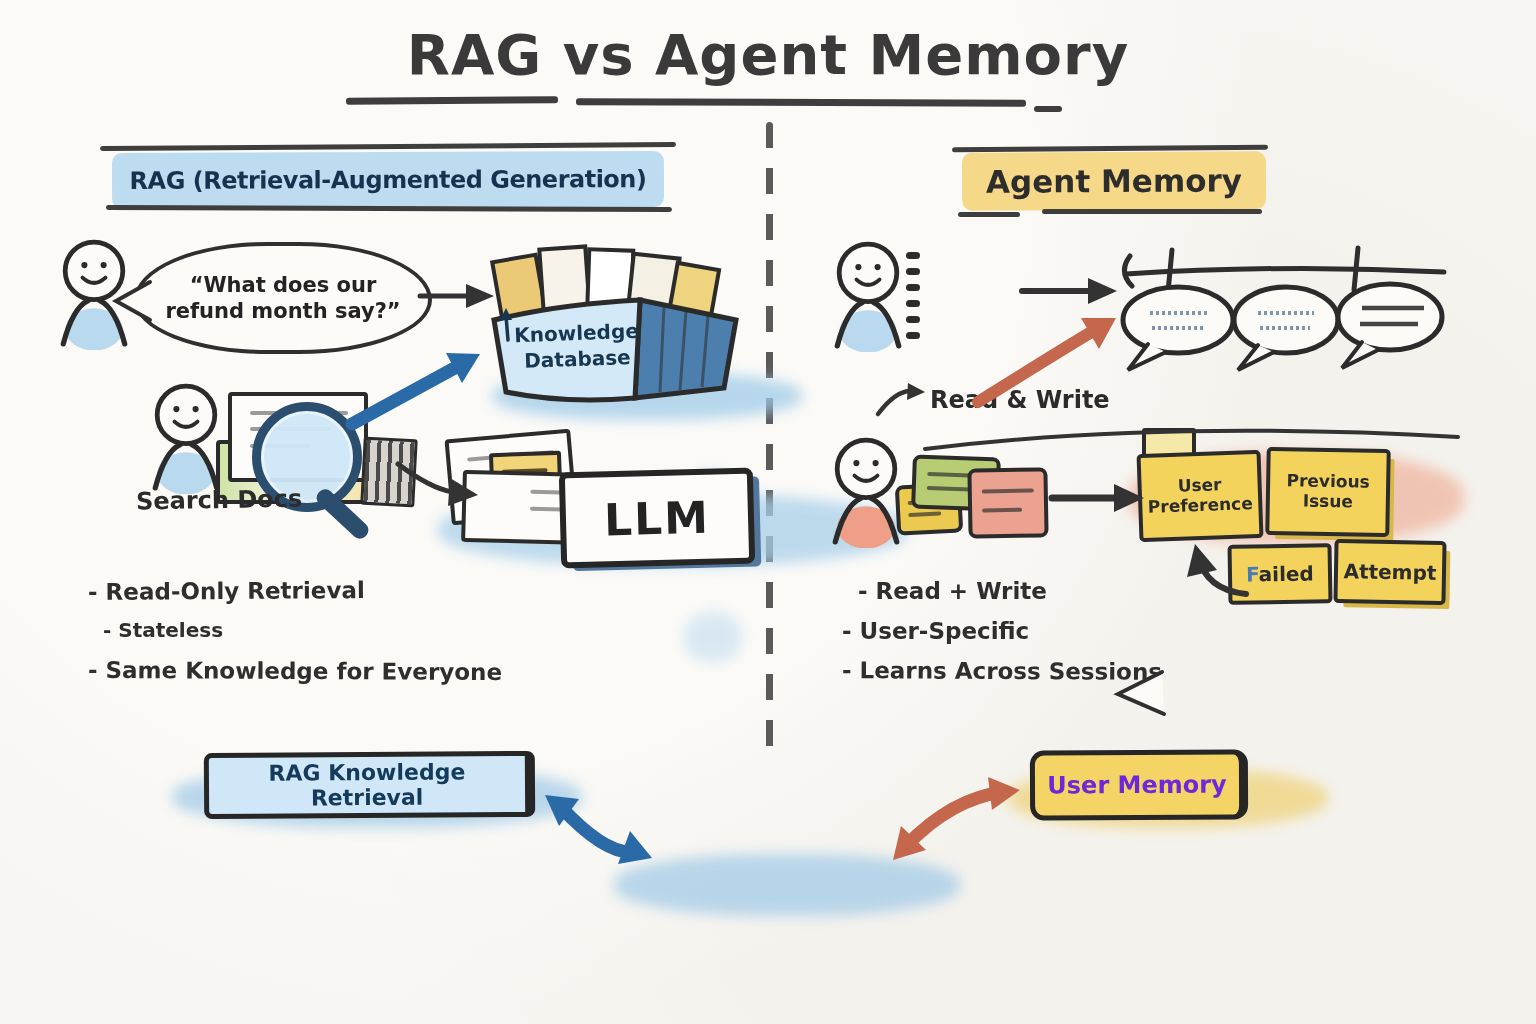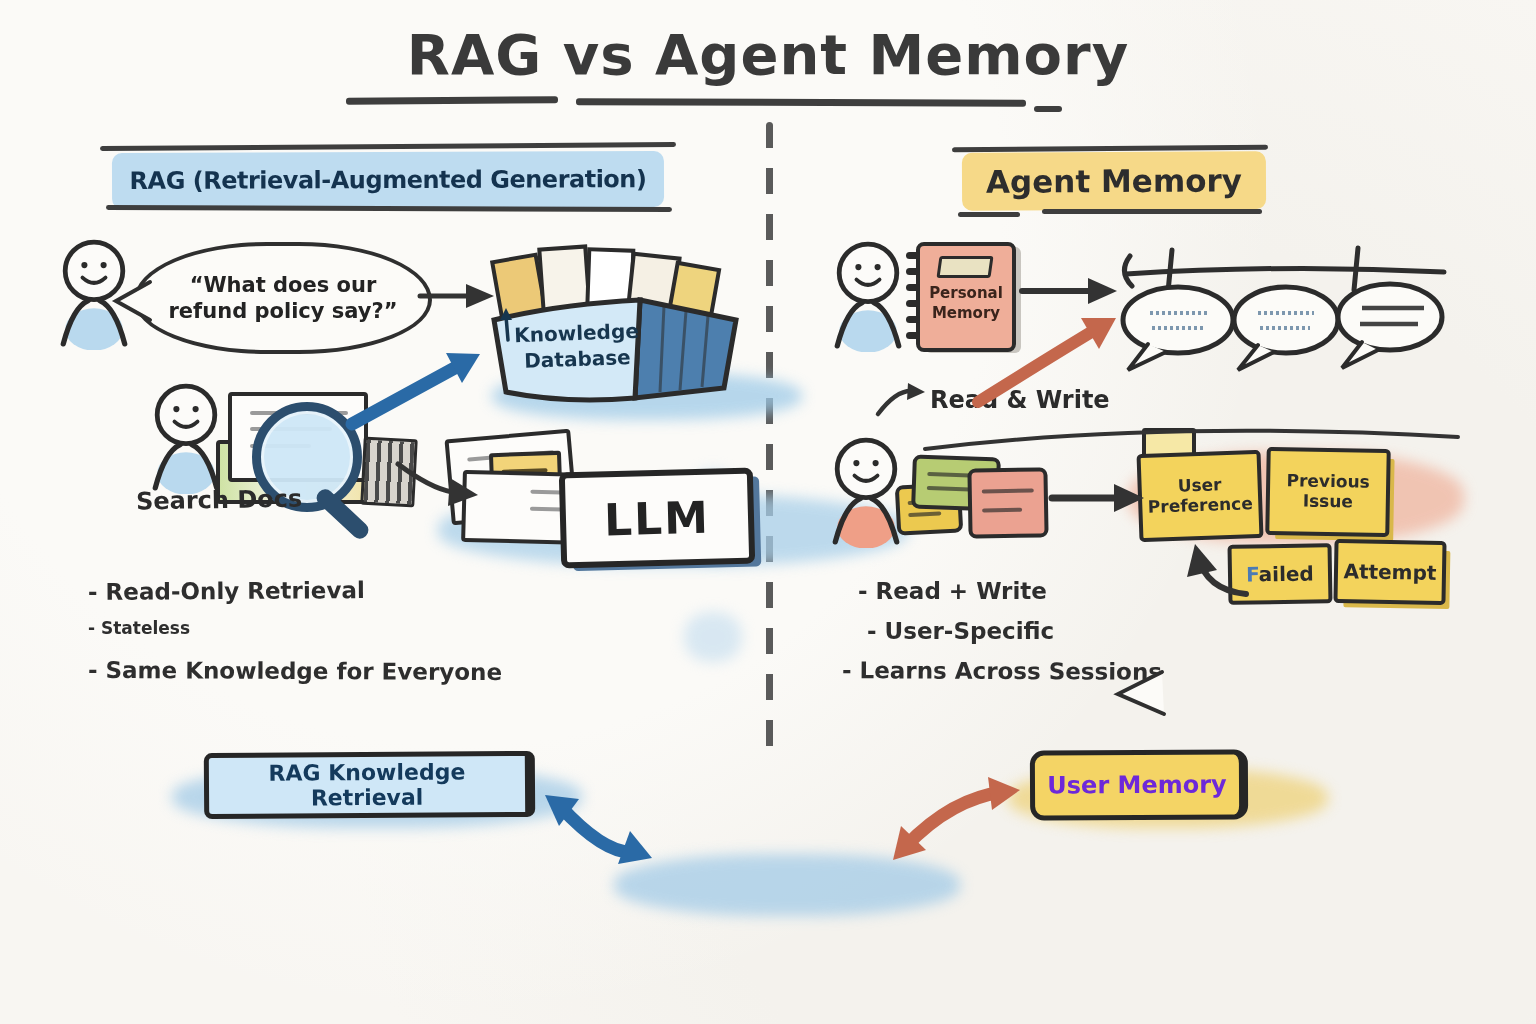--- a/index.html
+++ b/index.html
@@ -89,21 +89,21 @@
   <svg class="abs" style="left:818px;top:432px;" width="96" height="116" viewBox="0 0 100 120">
     <ellipse cx="50" cy="99" rx="30" ry="22" fill="#ef9f87"></ellipse>
     <circle cx="50" cy="38" r="30" fill="#fcfbf9" stroke="#2b2b2b" stroke-width="5"></circle>
     <circle cx="40" cy="32" r="3.2" fill="#2b2b2b"></circle>
       <circle cx="60" cy="32" r="3.2" fill="#2b2b2b"></circle>
     <path d="M38 45 Q50 56 62 45" fill="none" stroke="#2b2b2b" stroke-width="4" stroke-linecap="round"></path>
     <path d="M18 114 Q28 76 44 69 M82 114 Q72 76 56 69" fill="none" stroke="#2b2b2b" stroke-width="5.5" stroke-linecap="round"></path>
   </svg>
 
   <div class="bubble" style="left:134px;top:242px;width:262px;height:104px;font-size:21px;padding:0 14px;">
-    <span>“What does our refund policy say?”</span>
+    <span>“What does our refund month say?”</span>
   </div>
 
   <svg class="abs" style="left:480px;top:236px;" width="280" height="175" viewBox="0 0 280 175">
     <g stroke="#2b2b2b" stroke-width="4">
       <rect x="18" y="22" width="44" height="70" fill="#ecc977" transform="rotate(-10 40 57)"></rect>
       <rect x="62" y="12" width="46" height="78" fill="#f7f3ea" transform="rotate(-4 85 51)"></rect>
       <rect x="108" y="14" width="44" height="74" fill="#ffffff" transform="rotate(2 130 51)"></rect>
       <rect x="150" y="20" width="46" height="70" fill="#f5f0e4" transform="rotate(6 173 55)"></rect>
       <rect x="192" y="30" width="42" height="62" fill="#eed47e" transform="rotate(10 213 61)"></rect>
     </g>
@@ -135,27 +135,23 @@
   </div>
   <div class="doc" style="left:462px;top:472px;width:160px;height:64px;transform:rotate(1.5deg);">
     <i class="ln" style="left:40%;right:10%;top:22%;"></i>
     <i class="ln" style="left:40%;right:20%;top:48%;"></i>
   </div>
   <div class="box3d" style="left:560px;top:470px;width:182px;height:84px;background:#fdfcfa;border-width:6px;transform:rotate(-1.5deg);box-shadow:9px 6px 0 -3px #53779c;">
     <span class="txt" style="position:static;font-size:44px;color:#232323;letter-spacing:2px;">LLM</span>
   </div>
 
   <div class="txt" style="left:88px;top:578px;font-size:23px;transform:rotate(-.4deg);">- Read-Only Retrieval</div>
-  <div class="txt" style="left:88px;top:618px;font-size:17px;">- Stateless</div>
+  <div class="txt" style="left:103px;top:618px;font-size:20px;">- Stateless</div>
   <div class="txt" style="left:88px;top:658px;font-size:23px;transform:rotate(.3deg);">- Same Knowledge for Everyone</div>
 
-  <div class="abs" style="left:916px;top:242px;width:92px;height:102px;background:#efae99;border:4px solid #2b2b2b;border-radius:8px;box-shadow:7px 3px 0 -2px #c9c6c0;">
-    <div class="abs" style="left:18px;top:10px;width:48px;height:16px;background:#e9e2c2;border:3px solid #2b2b2b;border-radius:3px;transform:skewX(-8deg);"></div>
-    <div class="txt" style="left:6px;top:38px;width:80px;font-size:15px;color:#3a241c;text-align:center;line-height:1.3;">Personal Memory</div>
-  </div>
   <div class="abs" style="left:906px;top:252px;width:14px;height:86px;">
     <i class="abs" style="left:0;top:0;width:14px;height:7px;background:#2b2b2b;border-radius:4px;"></i>
     <i class="abs" style="left:0;top:16px;width:14px;height:7px;background:#2b2b2b;border-radius:4px;"></i>
     <i class="abs" style="left:0;top:32px;width:14px;height:7px;background:#2b2b2b;border-radius:4px;"></i>
     <i class="abs" style="left:0;top:48px;width:14px;height:7px;background:#2b2b2b;border-radius:4px;"></i>
     <i class="abs" style="left:0;top:64px;width:14px;height:7px;background:#2b2b2b;border-radius:4px;"></i>
     <i class="abs" style="left:0;top:80px;width:14px;height:7px;background:#2b2b2b;border-radius:4px;"></i>
   </div>
 
   <div class="txt" style="left:930px;top:386px;font-size:24px;color:#2b2b2b;">Read &amp; Write</div>
@@ -172,21 +168,21 @@
     <span>Previous Issue</span>
   </div>
   <div class="sticky failed-note" style="left:1228px;top:544px;width:96px;height:52px;font-size:20px;transform:rotate(-1deg);">
     <span class="failed-note">Failed</span>
   </div>
   <div class="sticky" style="left:1334px;top:540px;width:104px;height:56px;font-size:20px;transform:rotate(1deg);box-shadow:7px 7px 0 -3px #d9b84a;">
     <span>Attempt</span>
   </div>
 
   <div class="txt" style="left:842px;top:578px;font-size:23px;margin-left:16px;">- Read + Write</div>
-  <div class="txt" style="left:842px;top:618px;font-size:23px;margin-left:25px;">- User-Specific</div>
+  <div class="txt" style="left:842px;top:618px;font-size:23px;">- User-Specific</div>
   <div class="txt" style="left:842px;top:658px;font-size:23px;transform:rotate(.3deg);">- Learns Across Sessions</div>
 
 
   <div class="box3d" style="left:204px;top:752px;width:316px;height:56px;background:#cfe7f7;border-right-width:10px;transform:rotate(-.4deg);">
     <span class="txt" style="position:static;font-size:22px;color:#143a5c;">RAG Knowledge Retrieval</span>
   </div>
   <div class="box3d" style="left:1030px;top:750px;width:204px;height:60px;background:#f4d465;border-radius:14px;border-right-width:9px;transform:rotate(-.3deg);">
     <span class="txt" style="position:static;font-size:24px;color:#6d28d9;">User Memory</span>
   </div>
 

